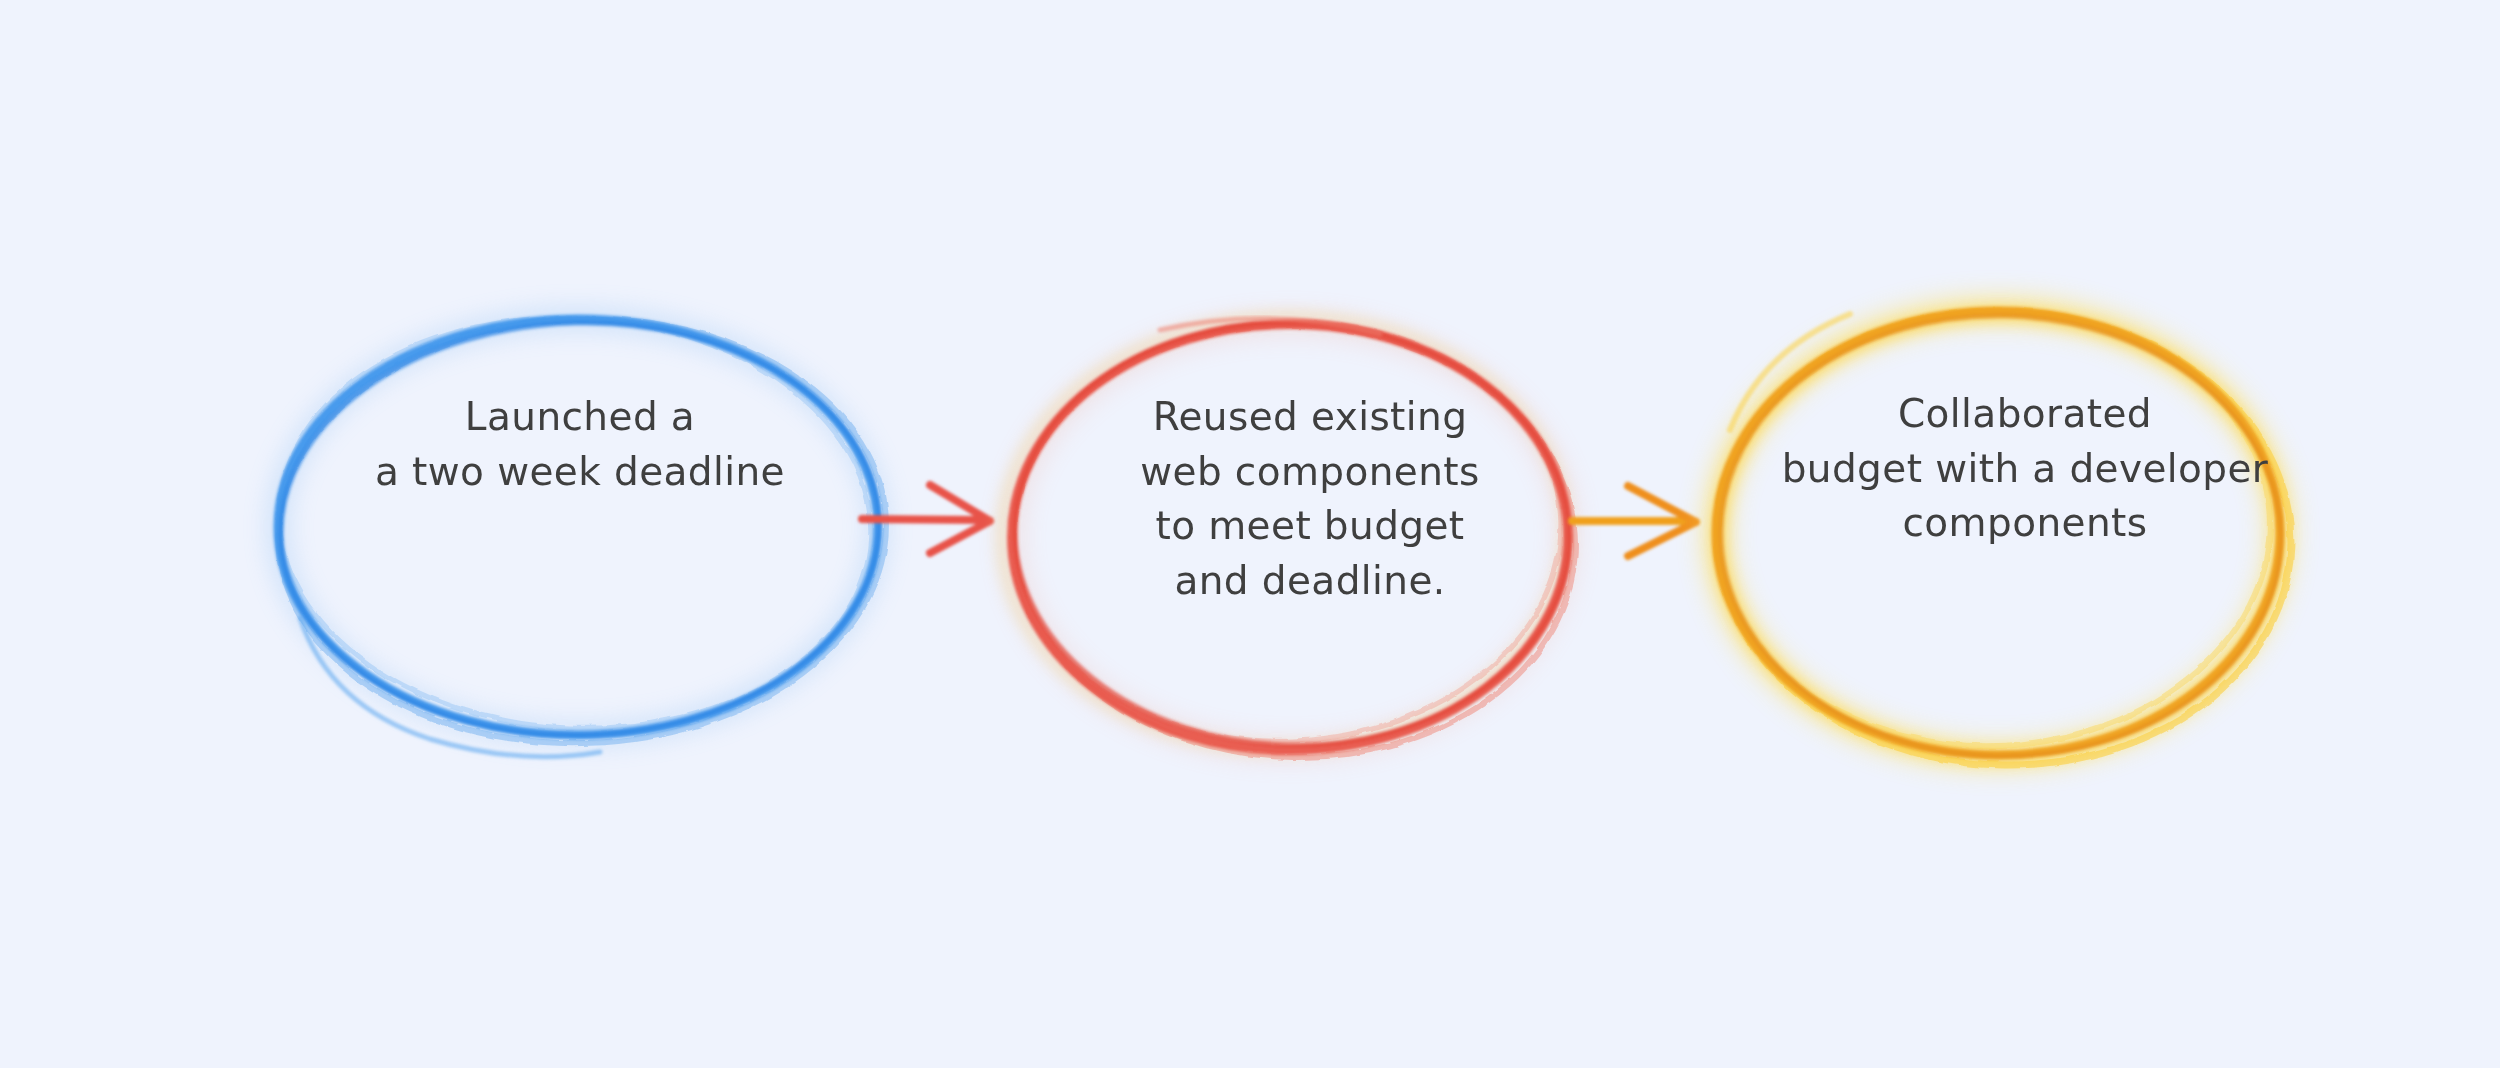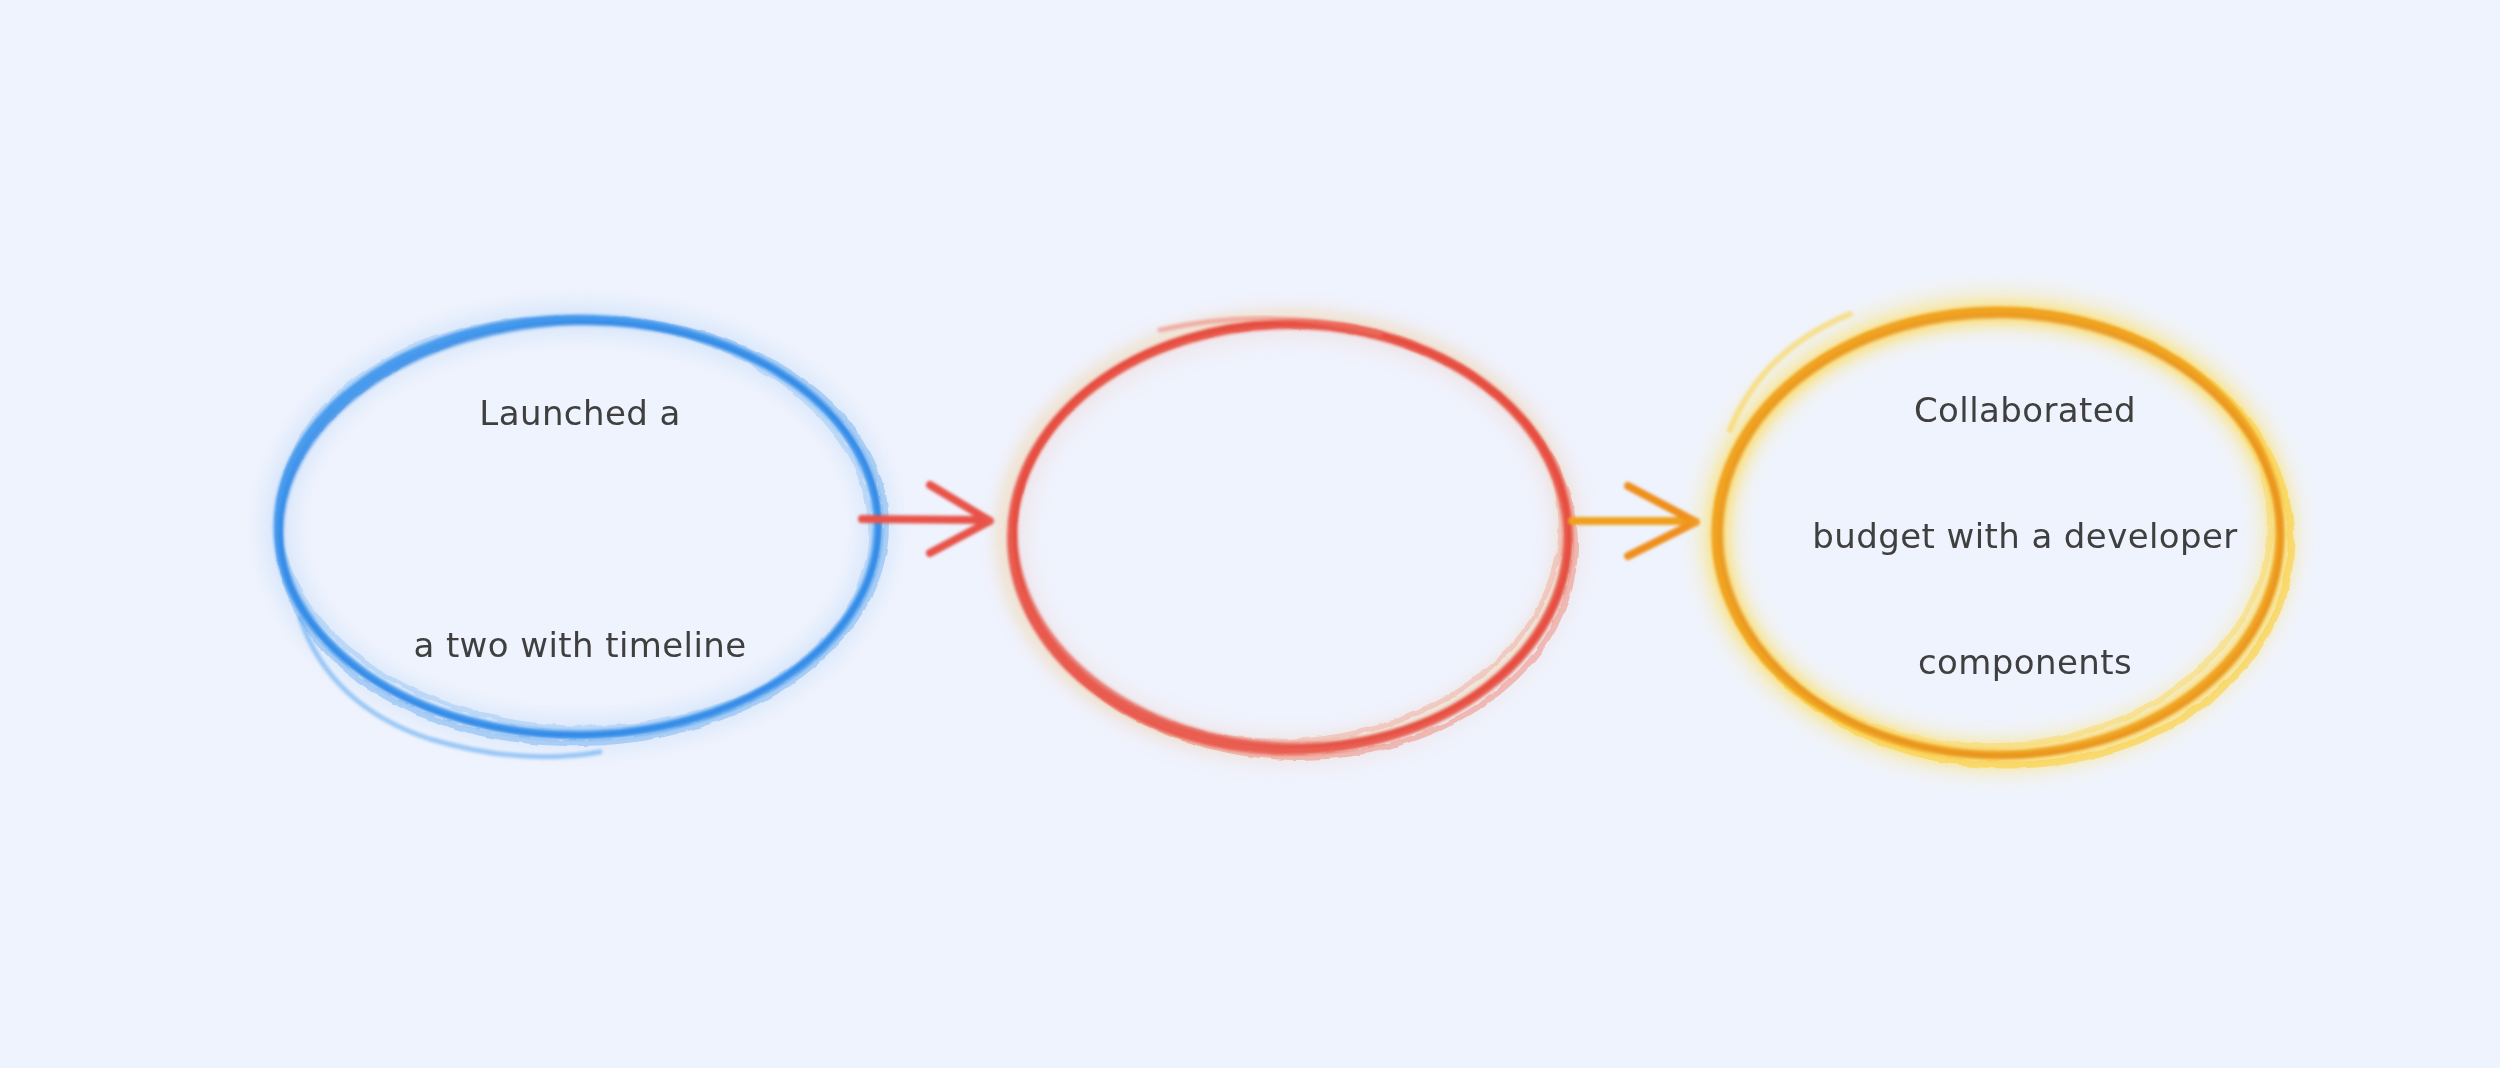--- a/index.html
+++ b/index.html
@@ -24,25 +24,25 @@
     left: 0;
     top: 0;
     width: 2500px;
     height: 1068px;
   }
   .node-text {
     position: absolute;
     display: flex;
     flex-direction: column;
     align-items: center;
-    justify-content: space-between;
+    justify-content: flex-start;
     text-align: center;
     color: #3f3f3f;
     font-family: "DejaVu Sans", sans-serif;
-    font-size: 34px;
+    font-size: 39px;
     line-height: 1.40;
     letter-spacing: 0.4px;
     white-space: nowrap;
     pointer-events: none;
   }
   .node-text .tline {
     display: block;
   }
   #node-text-1 {
     left: 300px;
@@ -172,23 +172,29 @@
         <ellipse cx="1998" cy="533" rx="282" ry="222" fill="none" stroke="#efa01c" stroke-width="9" stroke-linecap="round" opacity="0.95"></ellipse>
         <ellipse cx="2001" cy="536" rx="280" ry="220" fill="none" stroke="#e8911a" stroke-width="5" stroke-linecap="round" opacity="0.72" transform="rotate(1.5 2001 536)"></ellipse>
       </g>
 
       <path d="M 1730 430 Q 1762 350 1850 314" fill="none" stroke="#fcd041" stroke-width="6" stroke-linecap="round" opacity="0.55" filter="url(#blurTiny)"></path>
     </g>
   </svg>
 
   <div class="node-text" id="node-text-1" style="color: rgb(63, 63, 63);">
     <span class="tline">Launched a</span>
-    <span class="tline">a two with timeline</span>
+    <span class="tline">a two week deadline</span>
   </div>
 
+  <div class="node-text" id="node-text-2" style="color: rgb(63, 63, 63);">
+    <span class="tline">Reused existing</span>
+    <span class="tline">web components</span>
+    <span class="tline">to meet budget</span>
+    <span class="tline">and deadline.</span>
+  </div>
 
   <div class="node-text" id="node-text-3" style="color: rgb(63, 63, 63);">
     <span class="tline">Collaborated</span>
     <span class="tline">budget with a developer</span>
     <span class="tline">components</span>
   </div>
 
 </div>
 
 </body></html>

